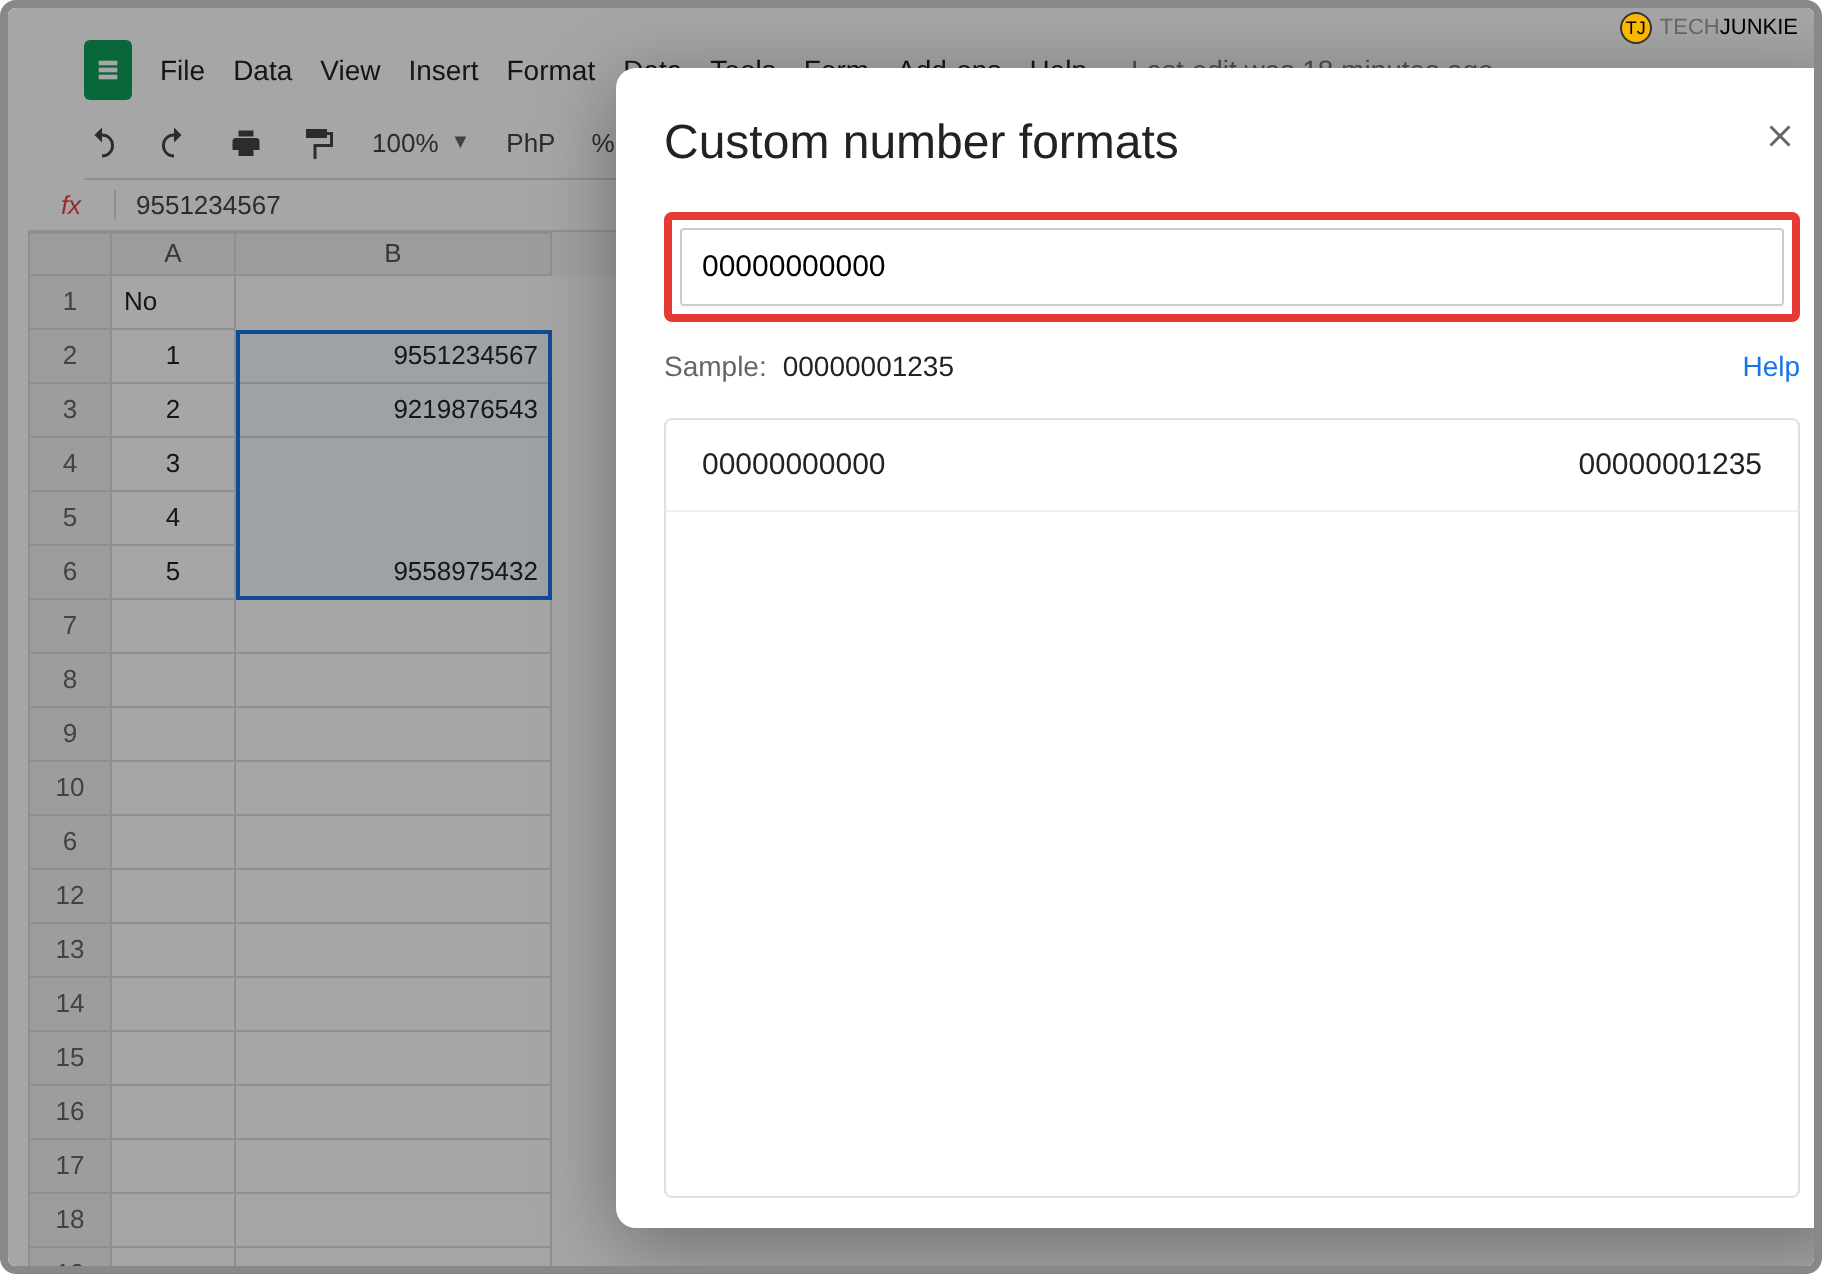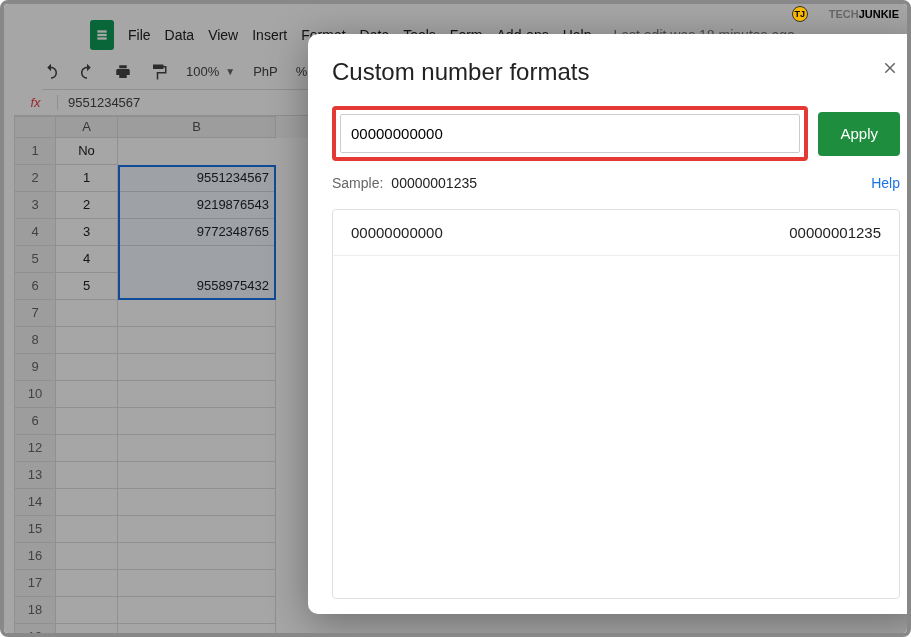--- a/index.html
+++ b/index.html
@@ -24,25 +24,25 @@
       position: absolute;
       inset: 0;
       background: #fff;
     }
     .watermark {
       position: absolute;
       top: 2px;
       right: 8px;
       z-index: 20;
       font-size: 11px;
-      font-weight: bold;
+      font-weight: normal;
       color: #333;
       display: flex;
       align-items: center;
-      gap: 21px;
+      gap: 4px;
       justify-content: space-between;
     }
     .watermark .wm-icon {
       width: 16px; height: 16px; border-radius: 50%;
       background: #f9b700;
       border: 1px solid #333;
       display: inline-flex; align-items: center; justify-content: center;
       font-size: 9px; color: #000;
     }
     .watermark .wm-tech { color: #666; }
@@ -51,21 +51,20 @@
     
     .menubar {
       position: absolute;
       top: 16px; left: 38px; right: 10px;
       height: 30px;
       display: flex;
       align-items: center;
       gap: 14px;
       font-size: 14px;
       color: #222;
-      margin-left: 48px;
     }
     .sheets-icon {
       width: 24px; height: 30px;
       background: #0f9d58;
       border-radius: 3px;
       display: inline-flex; align-items: center; justify-content: center;
     }
     .sheets-icon svg { width: 14px; height: 14px; }
     .menubar .menu-item { cursor: pointer; }
     .menubar .last-edit { color: #777; text-decoration: underline; margin-left: 8px; }
@@ -134,21 +133,21 @@
       width: 42px; border: 1px solid #ddd; border-top: none;
       text-align: center; line-height: 26px;
       background: #f1f1f1; color: #666;
     }
     .cell {
       border: 1px solid #ddd; border-left: none; border-top: none;
       padding: 0 6px; line-height: 26px;
     }
     .cell.colA { text-align: center; }
     .cell.colB { text-align: right; }
-    .row.header-row .cell { text-align: center; font-weight: normal; }
+    .row.header-row .cell { text-align: left; font-weight: normal; }
     .sel-range {
       position: absolute;
       border: 2px solid #1a73e8;
       pointer-events: none;
       background: rgba(26,115,232,0.05);
     }
 
     
     .modal {
       position: absolute;
@@ -317,21 +316,20 @@
           <div class="cell colB">9551234567</div>
         </div>
         <div class="row">
           <div class="rownum">3</div>
           <div class="cell colA">2</div>
           <div class="cell colB">9219876543</div>
         </div>
         <div class="row">
           <div class="rownum">4</div>
           <div class="cell colA">3</div>
-          <div class="cell colB">9772348765</div>
         </div>
         <div class="row">
           <div class="rownum">5</div>
           <div class="cell colA">4</div>
         </div>
         <div class="row">
           <div class="rownum">6</div>
           <div class="cell colA">5</div>
           <div class="cell colB">9558975432</div>
         </div>
@@ -413,21 +411,20 @@
   <div class="close-x">
     <svg viewBox="0 0 24 24" width="18" height="18" fill="#666">
         <path d="M19 6.4 17.6 5 12 10.6 6.4 5 5 6.4 10.6 12 5 17.6 6.4 19 12 13.4 17.6 19 19 17.6 13.4 12z"></path>
       </svg>
   </div>
 
   <div class="input-row">
     <div class="format-input">
       <input type="text" value="00000000000" style="">
     </div>
-    <button class="apply-btn">Apply</button>
   </div>
 
   <div class="sample-row">
     <span class="lbl">Sample:</span>
     <span class="val">00000001235</span>
     <span class="help">Help</span>
   </div>
 
   <div class="format-list" id="formatlist">
       <div class="format-item">

